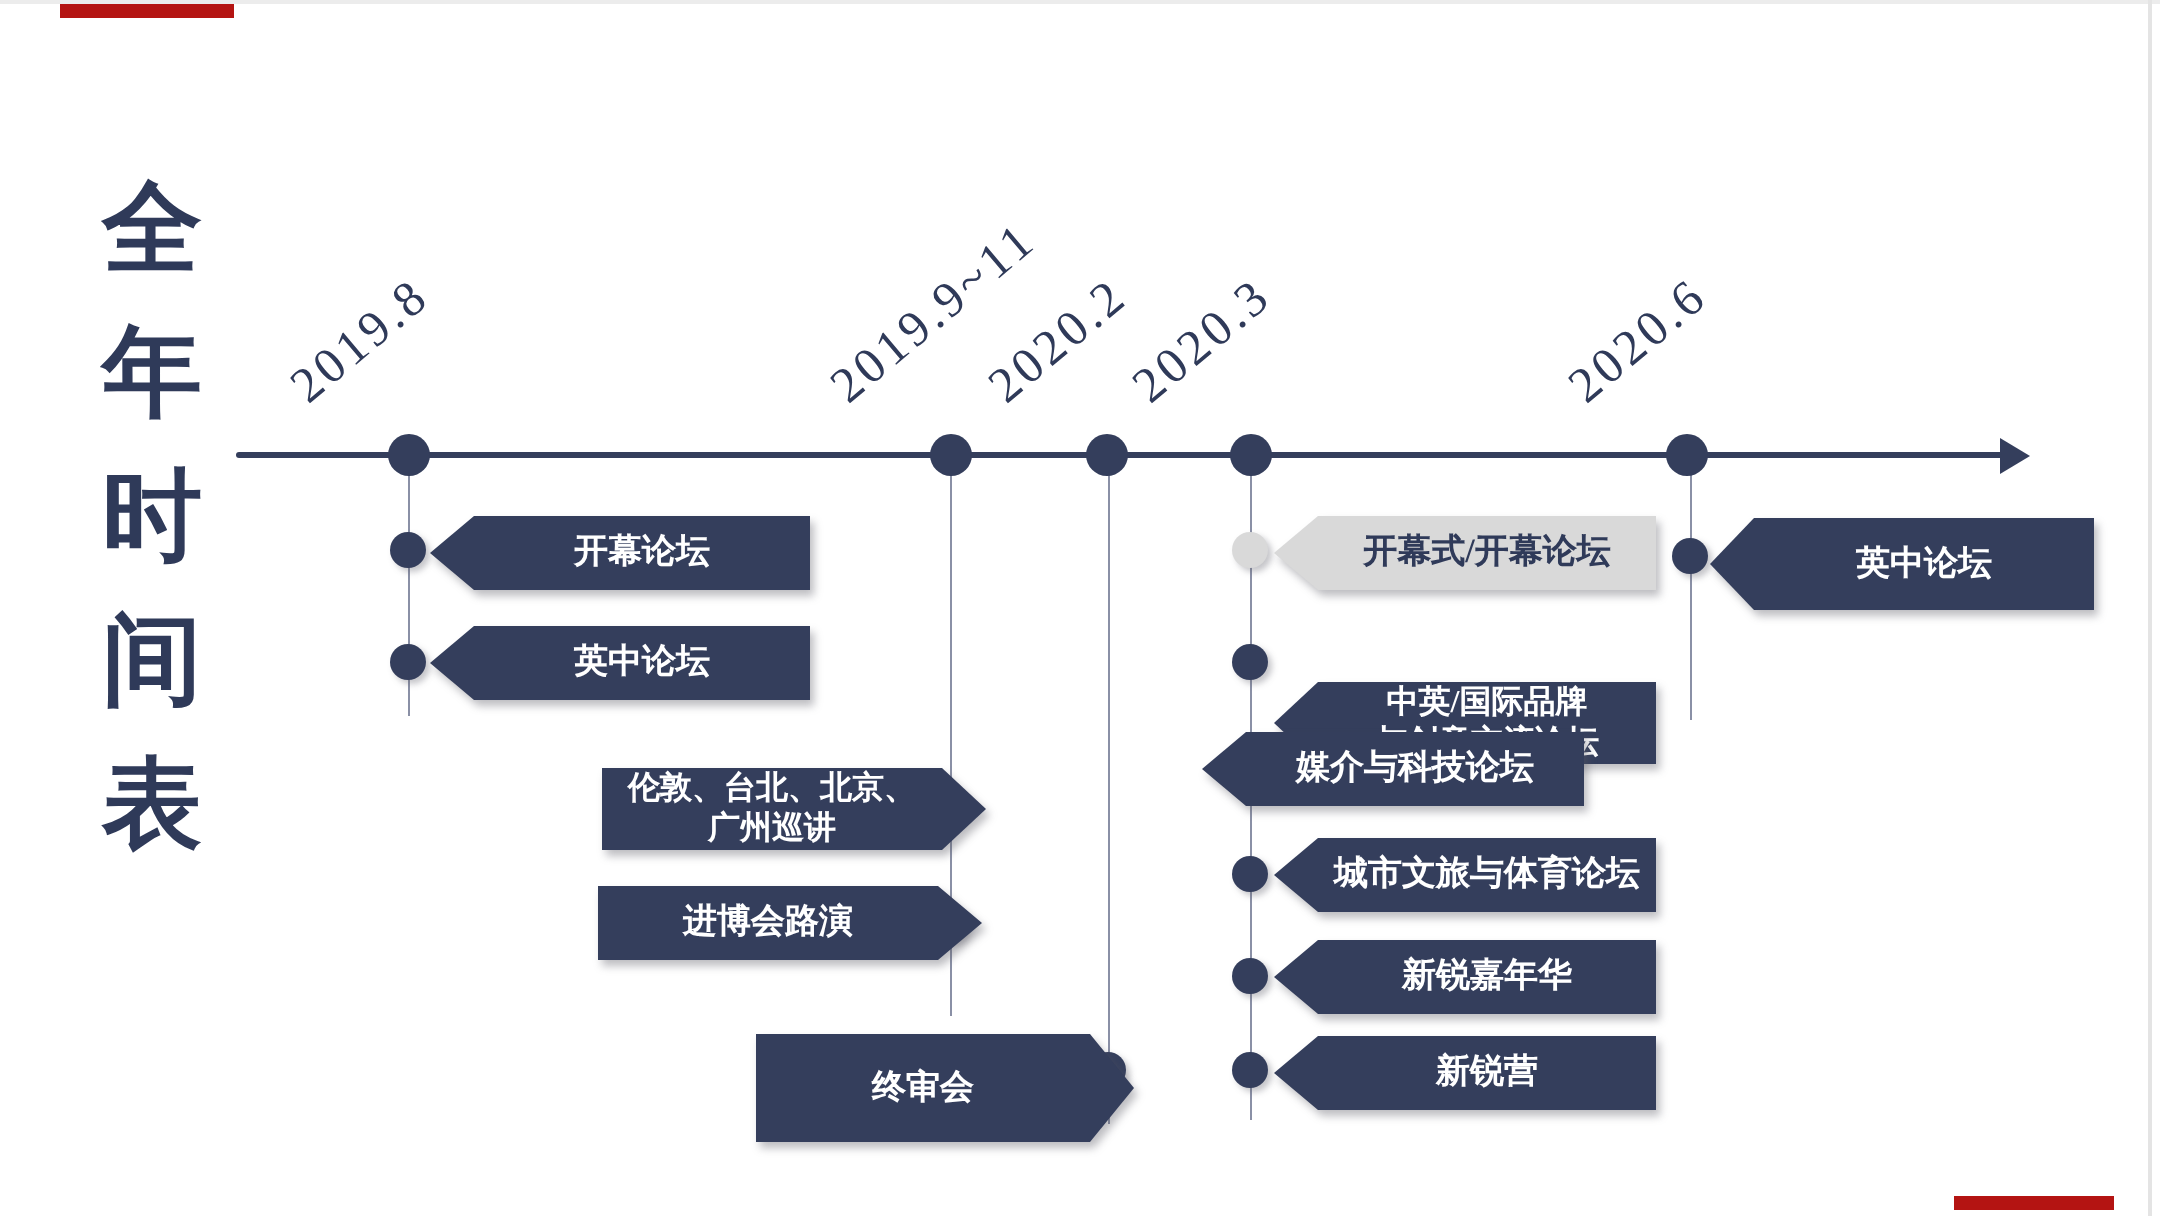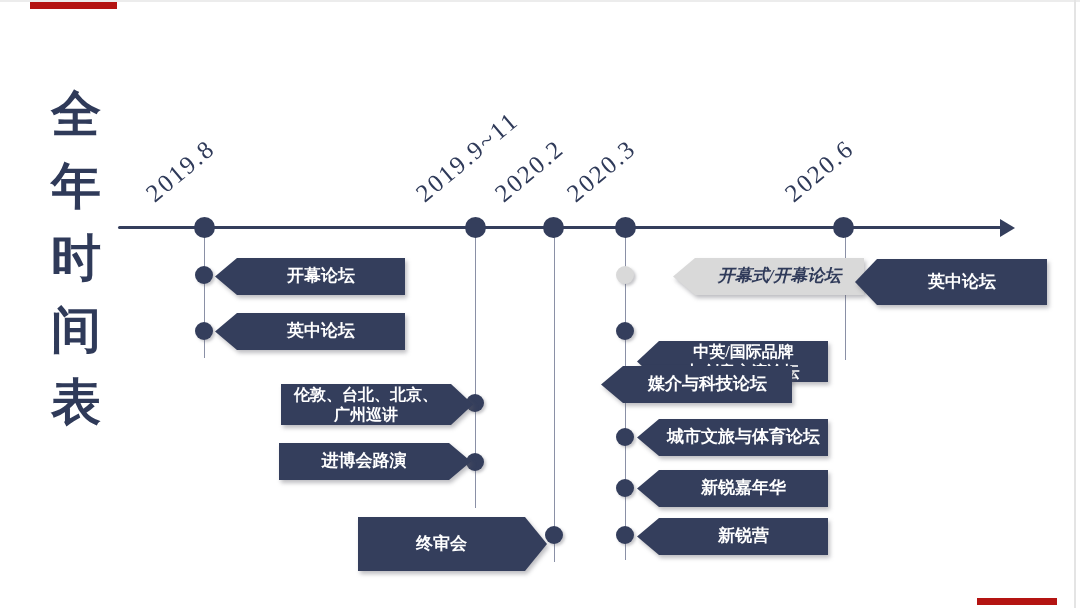--- a/index.html
+++ b/index.html
@@ -60,21 +60,21 @@
   .banner{
     width:100%;height:100%;
     background:var(--navy);
     color:#ffffff;
     display:flex;align-items:center;justify-content:center;
     font-size:17px;font-weight:bold;
     text-align:center;line-height:1.22;
     white-space:pre-line;
   }
   .banner.tip-left{clip-path:polygon(0 50%, 22px 0, 100% 0, 100% 100%, 22px 100%);padding-left:22px;}
-  .banner.tip-right{clip-path:polygon(0 0, calc(100% - 22px) 0, 100% 50%, calc(100% - 22px) 100%, 0 100%);padding-right:22px;}
+  .banner.tip-right{clip-path:polygon(0 0, calc(100% - 22px) 0, 100% 50%, calc(100% - 22px) 100%, 0 100%);padding-right:22px;margin-left:20px;}
   .banner.gray{background:var(--gray-banner);color:var(--navy-dark);}
 </style>
 </head>
 <body>
 
 <div class="edge-top"></div>
 <div class="edge-right"></div>
 <div class="accent tl"></div>
 <div class="accent br"></div>
 
@@ -132,21 +132,21 @@
 广州巡讲</div>
 </div>
 <div class="banner-wrap" style="left:279px;top:443px;width:192px;height:37px;">
   <div class="banner tip-right">进博会路演</div>
 </div>
 
 <div class="banner-wrap" style="left:358px;top:517px;width:189px;height:54px;">
   <div class="banner tip-right">终审会</div>
 </div>
 
-<div class="banner-wrap" style="left:673px;top:258px;width:191px;height:37px;font-style:italic;">
+<div class="banner-wrap" style="left:637px;top:258px;width:191px;height:37px;">
   <div class="banner tip-left gray">开幕式/开幕论坛</div>
 </div>
 <div class="banner-wrap" style="left:637px;top:311px;width:191px;height:41px;">
   <div class="banner tip-left" style="font-size:16px;margin-top:30px;">中英/国际品牌
 与创意交流论坛</div>
 </div>
 <div class="banner-wrap" style="left:601px;top:366px;width:191px;height:37px;">
   <div class="banner tip-left">媒介与科技论坛</div>
 </div>
 <div class="banner-wrap" style="left:637px;top:419px;width:191px;height:37px;">

